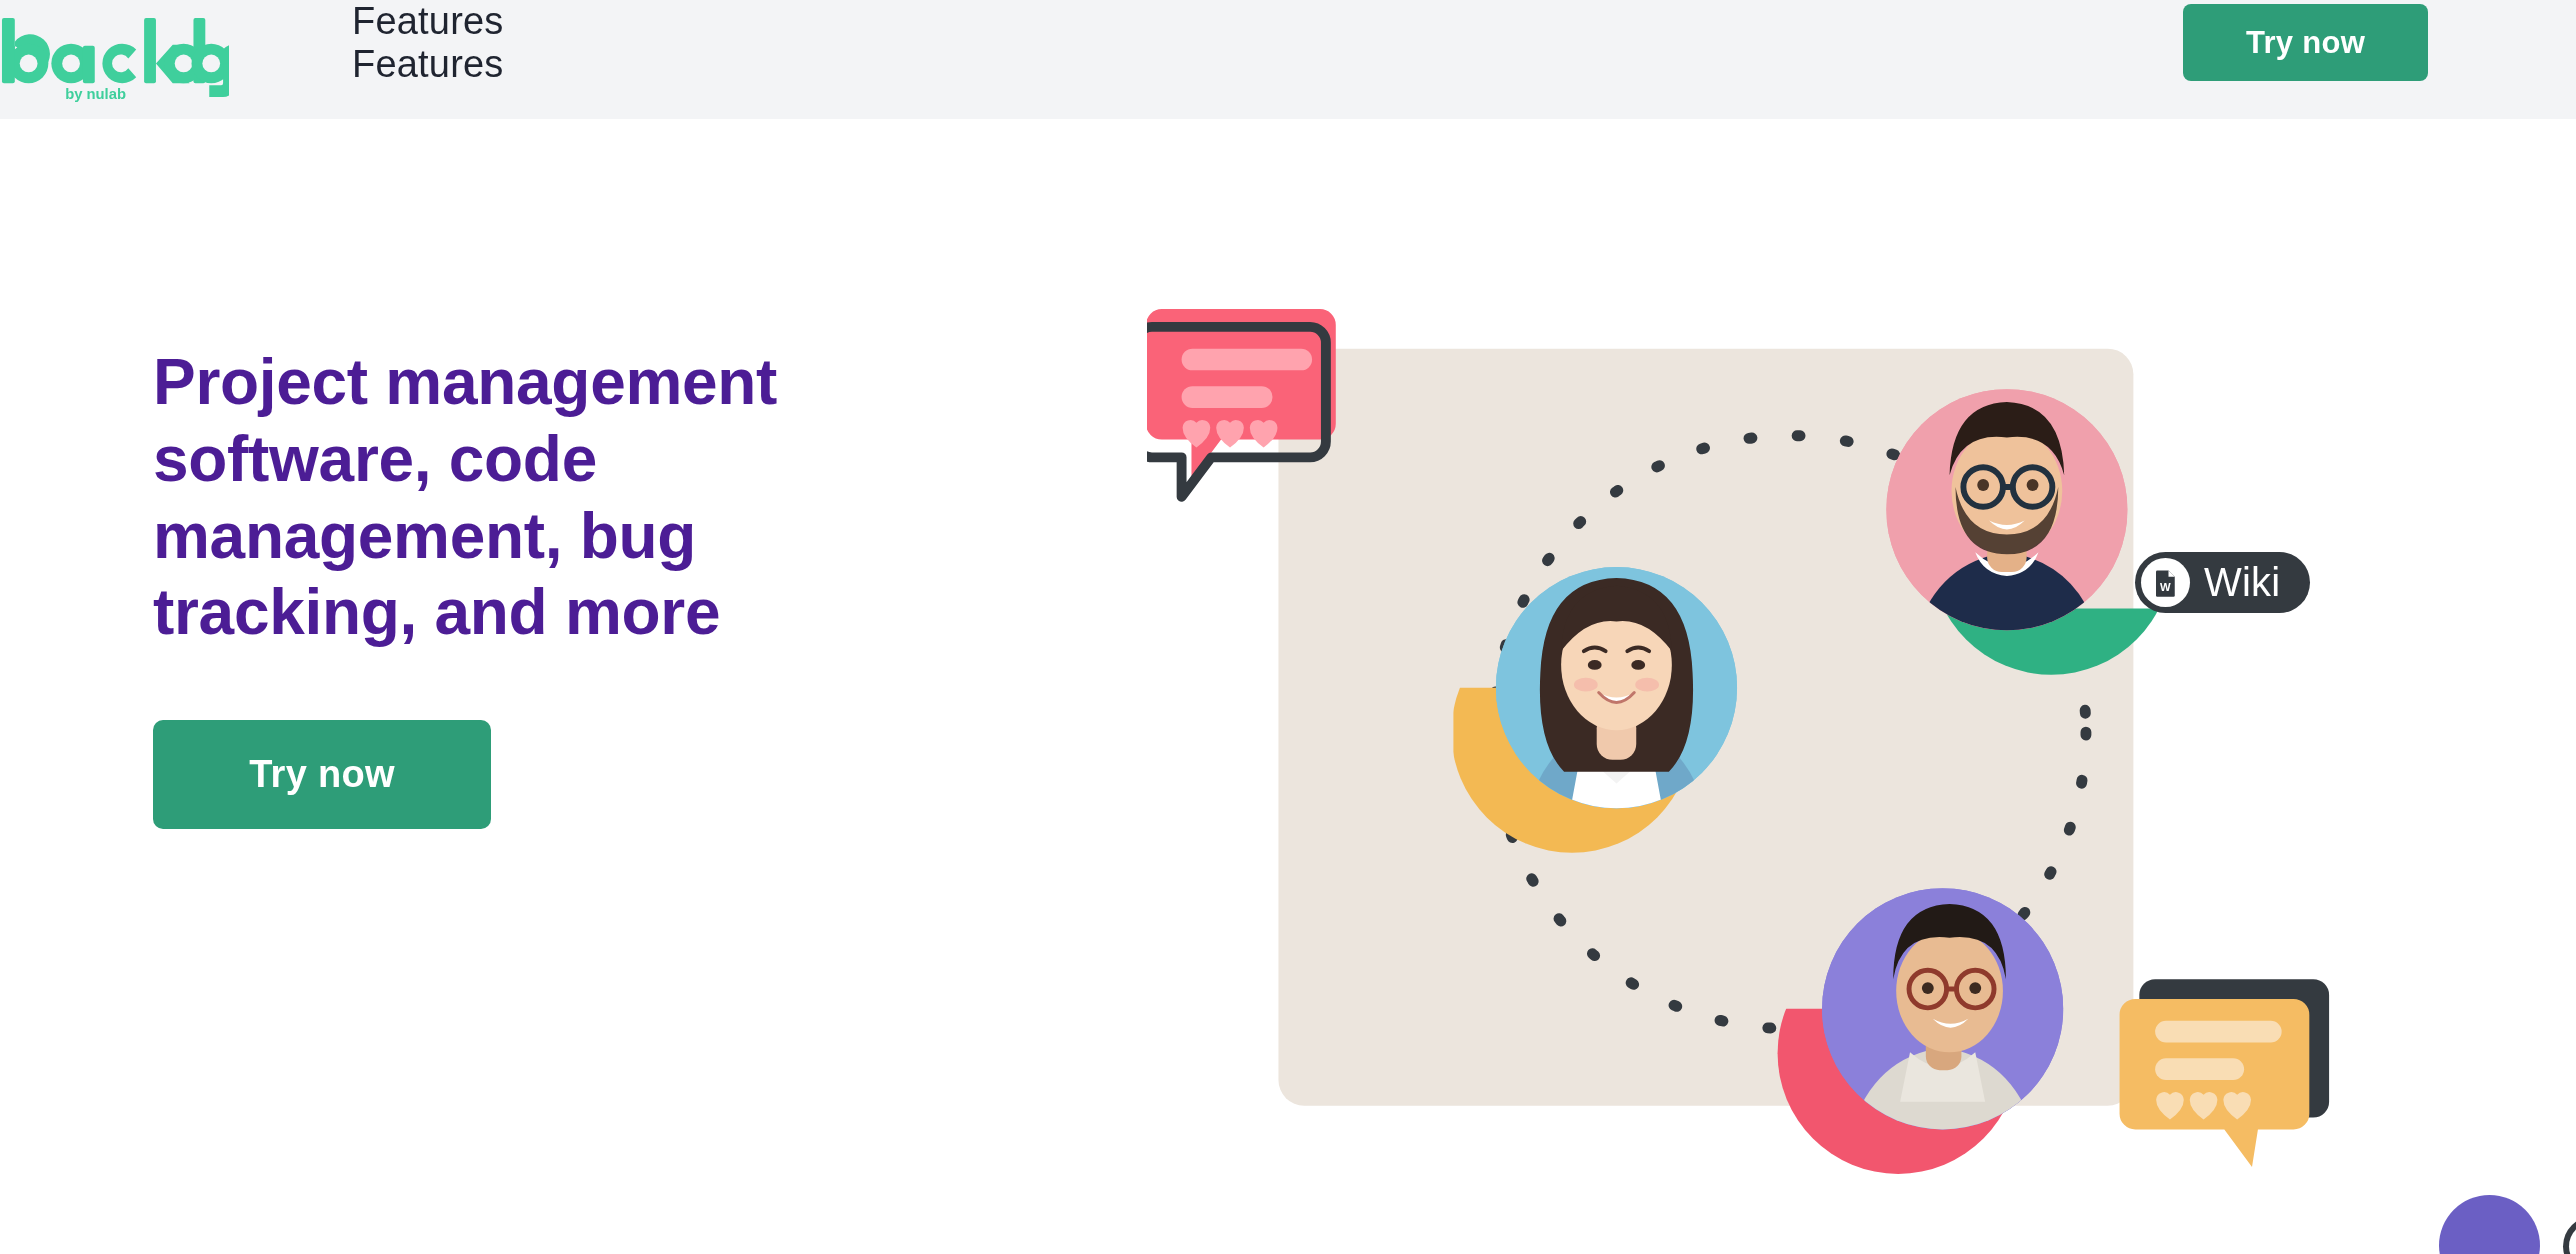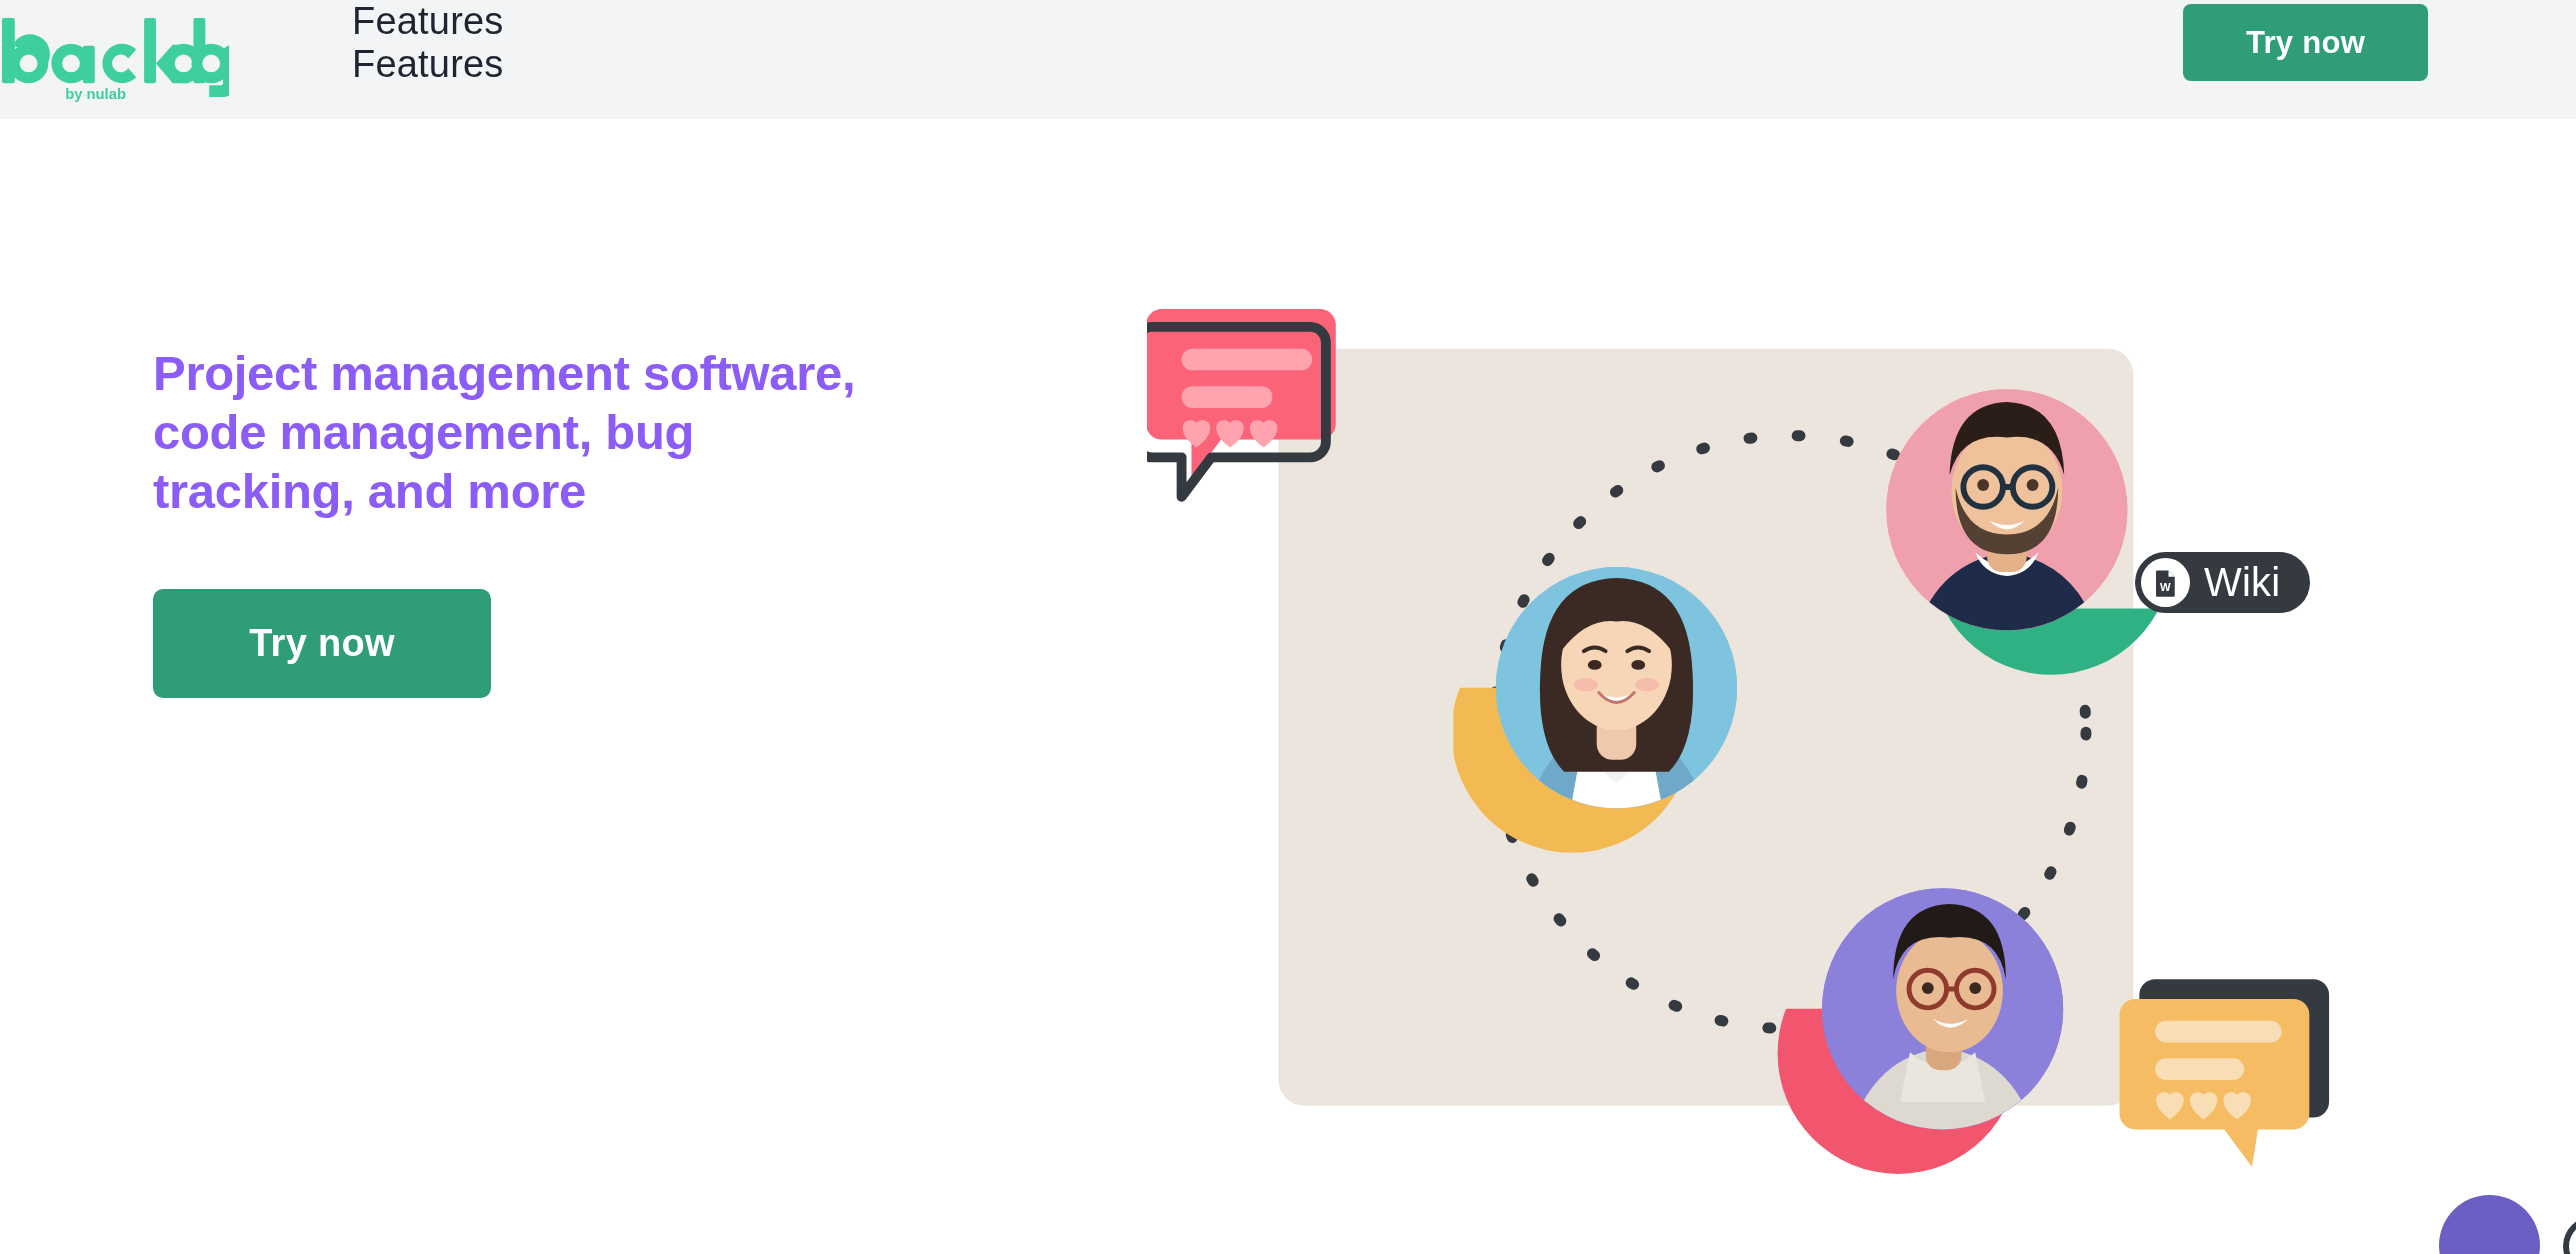--- a/index.html
+++ b/index.html
@@ -43,22 +43,22 @@
   }
 
   
   .hero-text { position: absolute; left: 153px; top: 301px; width: 870px; }
   .hero-title {
     font-size: 129px; line-height: 1.08; font-weight: bold;
     color: #2b2f35; letter-spacing: -1px; white-space: pre-line;
   }
   .hero-sub {
     margin-top: 43px;
-    font-size: 49px; line-height: 1.2; font-weight: bold;
-    color: #8b5cf6; letter-spacing: -0.3px; width: 741px;
+    font-size: 64px; line-height: 1.2; font-weight: bold;
+    color: #4c1d95; letter-spacing: -0.3px; width: 741px;
   }
   .hero-cta {
     margin-top: 69px;
     width: 338px; height: 109px;
     background: #2e9d78; color: #ffffff;
     border: none; border-radius: 10px;
     font-family: "Liberation Sans", sans-serif;
     font-size: 38px; font-weight: bold; letter-spacing: 0.3px;
     cursor: pointer;
   }

